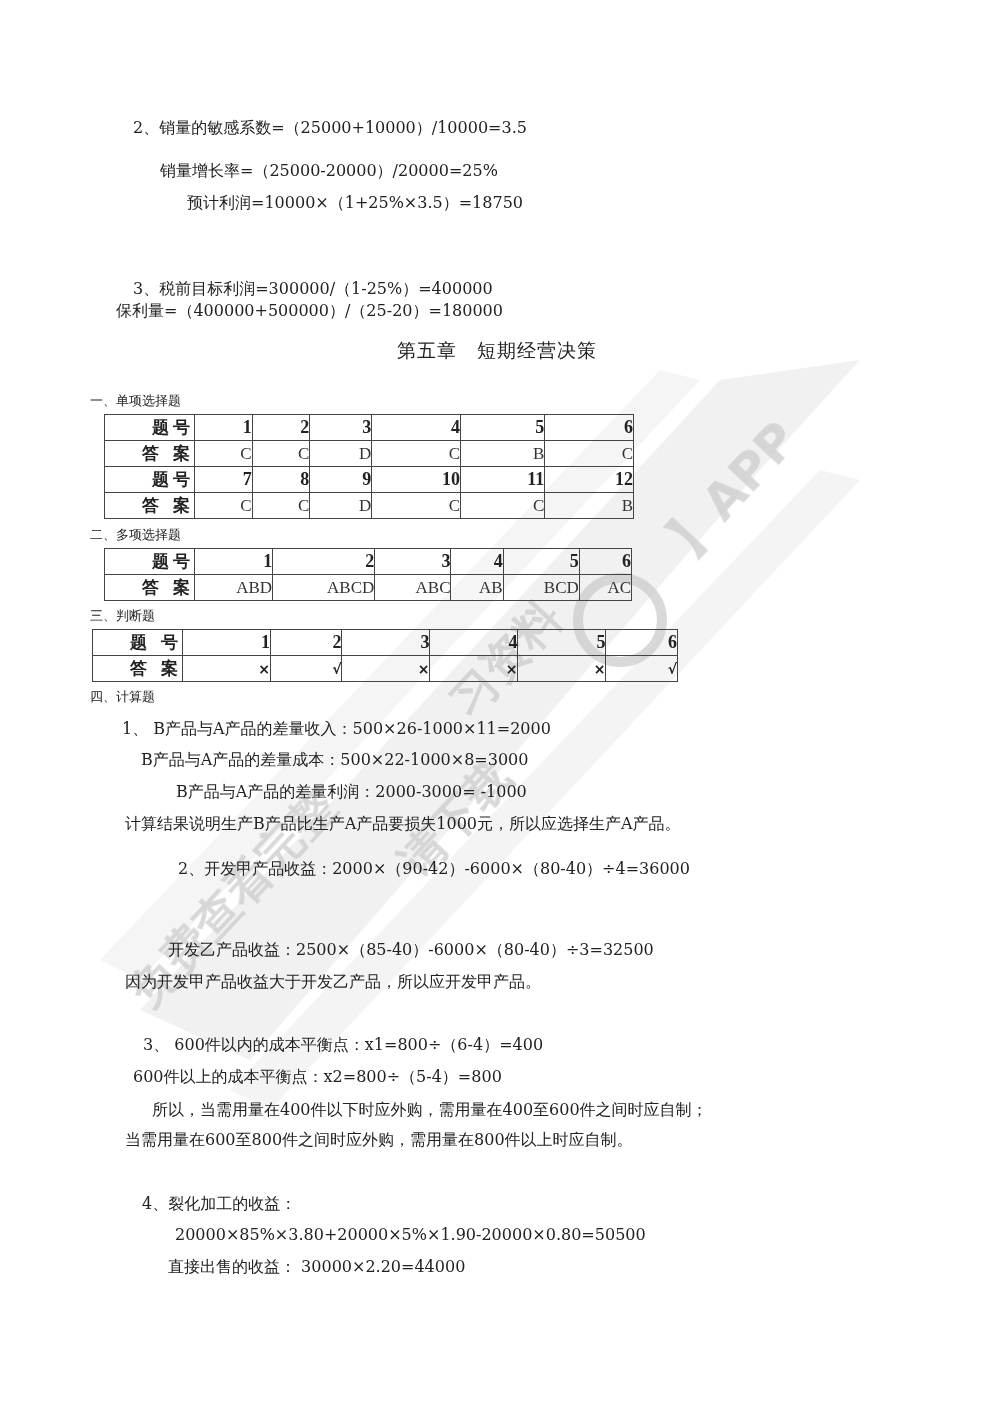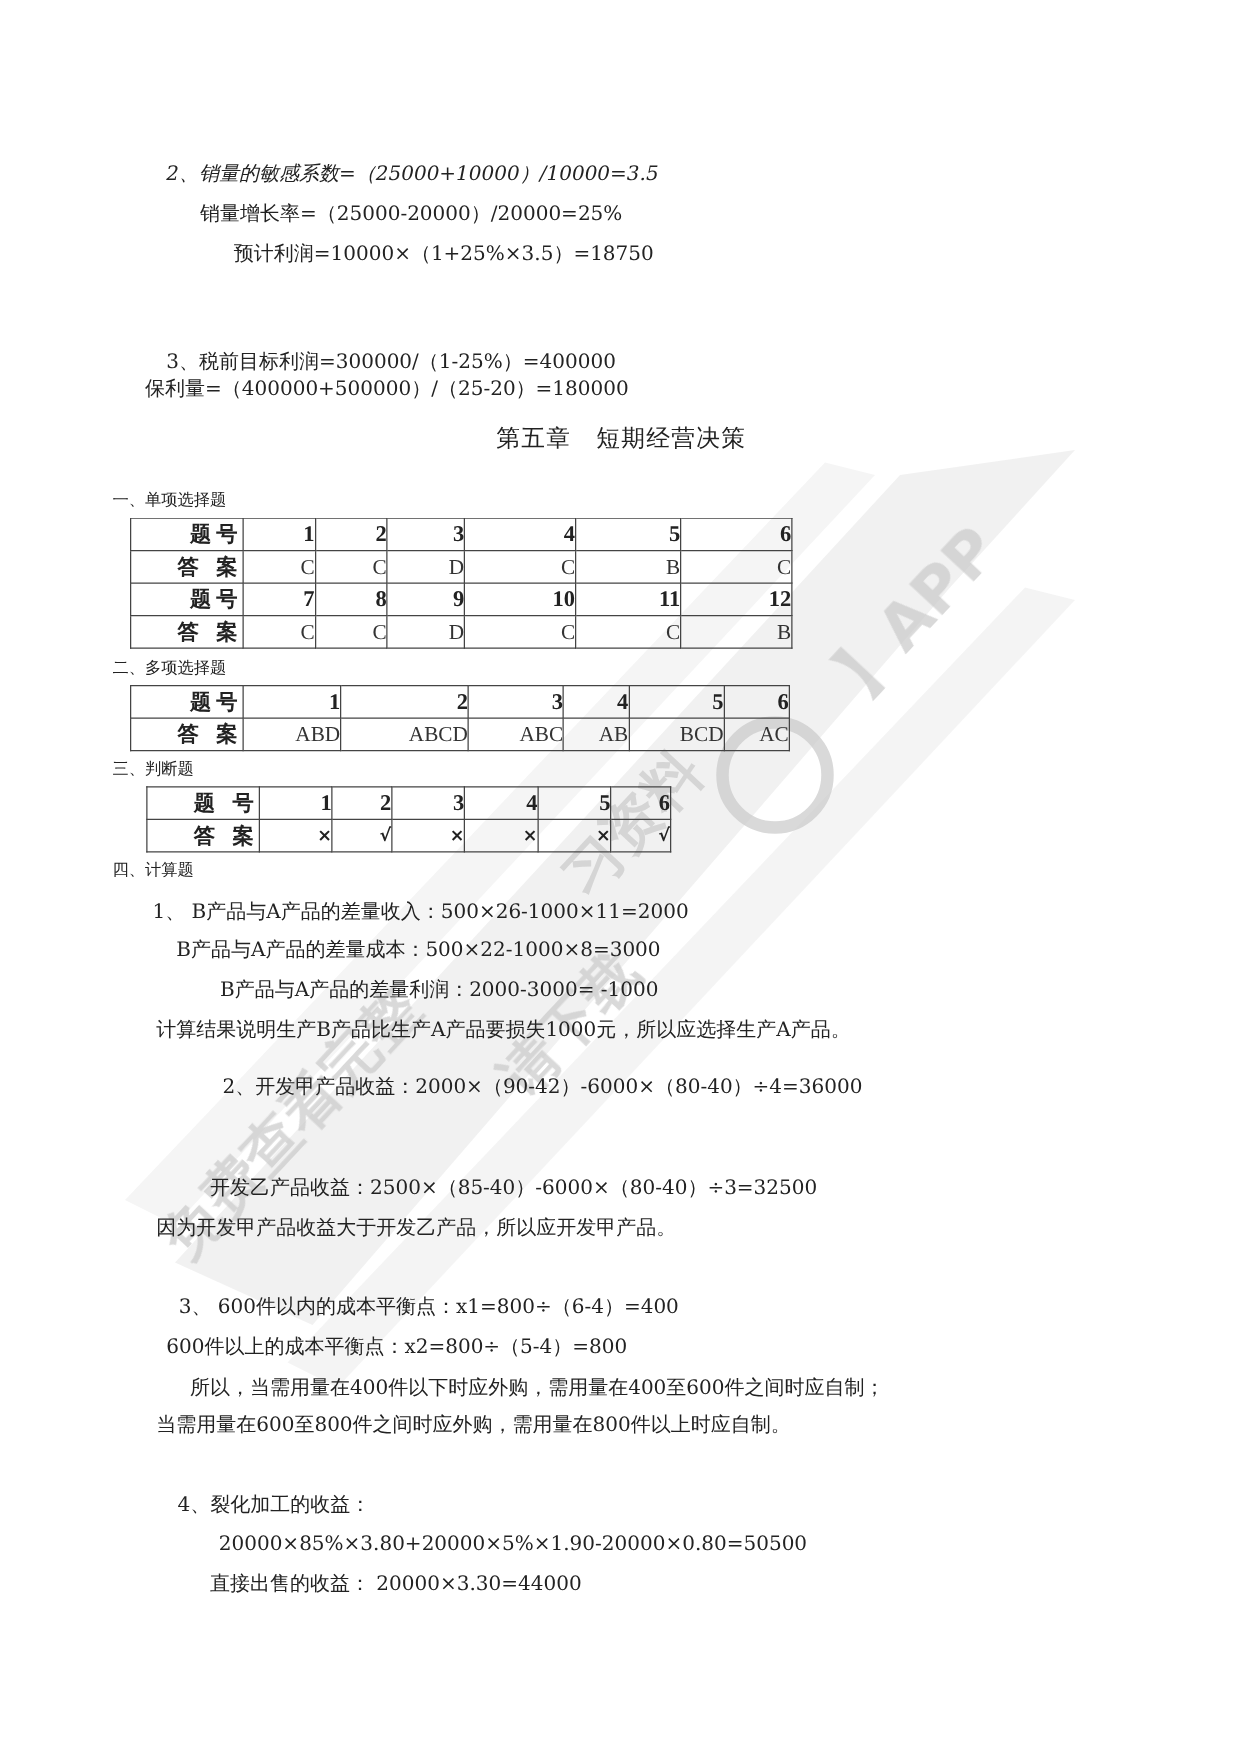--- a/index.html
+++ b/index.html
@@ -38,21 +38,21 @@
   </g>
   <g fill="#c9c9c9" opacity="0.7" font-family="DejaVu Sans, sans-serif" font-weight="bold">
     <text x="0" y="0" font-size="46" transform="translate(150,1010) rotate(-47)">免费查看完整</text>
     <text x="0" y="0" font-size="46" transform="translate(420,880) rotate(-47)">请下载</text>
     <text x="0" y="0" font-size="46" transform="translate(470,720) rotate(-47)">习资料</text>
     <circle cx="620" cy="620" r="42" fill="none" stroke="#c9c9c9" stroke-width="10"></circle>
     <text x="0" y="0" font-size="50" transform="translate(690,560) rotate(-47)">】APP</text>
   </g>
 </svg>
 
-<div class="line" style="left:133px; top:129px;font-style:italic;">2、销量的敏感系数=（25000+10000）/10000=3.5</div>
+<div class="line" style="left:133px; top:118px;">2、销量的敏感系数=（25000+10000）/10000=3.5</div>
 <div class="line" style="left:160px; top:161px;">销量增长率=（25000-20000）/20000=25%</div>
 <div class="line" style="left:187px; top:193px;">预计利润=10000×（1+25%×3.5）=18750</div>
 <div class="line" style="left:133px; top:256px;margin-top:23px;">3、税前目标利润=300000/（1-25%）=400000</div>
 <div class="line" style="left:116px; top:288px;margin-top:13px;">保利量=（400000+500000）/（25-20）=180000</div>
 
 <div class="chapter-title">第五章　短期经营决策</div>
 
 <div class="section-head" style="left:90px; top:390px;">一、单项选择题</div>
 <table class="ans" style="left:104px; top:414px; width:530px;">
   <colgroup>
@@ -131,21 +131,21 @@
     <td class="val">ABCD</td>
     <td class="val">ABC</td>
     <td class="val">AB</td>
     <td class="val">BCD</td>
     <td class="val">AC</td>
   </tr>
 </tbody>
   </table>
 
 <div class="section-head" style="left:90px; top:605px;">三、判断题</div>
-<table class="ans" style="left:117px; top:629px; width:420px;">
+<table class="ans" style="left:92px; top:629px; width:586px;">
   <colgroup>
       <col style="width:90px">
       <col>
       <col>
       <col>
       <col>
       <col>
       <col>
     </colgroup>
   <tbody>
@@ -181,13 +181,13 @@
 <div class="line" style="left:168px; top:940px;">开发乙产品收益：2500×（85-40）-6000×（80-40）÷3=32500</div>
 <div class="line" style="left:125px; top:972px;">因为开发甲产品收益大于开发乙产品，所以应开发甲产品。</div>
 
 <div class="line" style="left:143px; top:1035px;">3、 600件以内的成本平衡点：x1=800÷（6-4）=400</div>
 <div class="line" style="left:133px; top:1067px;">600件以上的成本平衡点：x2=800÷（5-4）=800</div>
 <div class="line" style="left:152px; top:1100px;">所以，当需用量在400件以下时应外购，需用量在400至600件之间时应自制；</div>
 <div class="line" style="left:125px; top:1130px;">当需用量在600至800件之间时应外购，需用量在800件以上时应自制。</div>
 
 <div class="line" style="left:142px; top:1194px;">4、裂化加工的收益：</div>
 <div class="line" style="left:175px; top:1225px;">20000×85%×3.80+20000×5%×1.90-20000×0.80=50500</div>
-<div class="line" style="left:168px; top:1257px;">直接出售的收益： 20000×3.30=44000</div>
+<div class="line" style="left:168px; top:1257px;">直接出售的收益： 30000×2.20=44000</div>
 
 </body></html>

